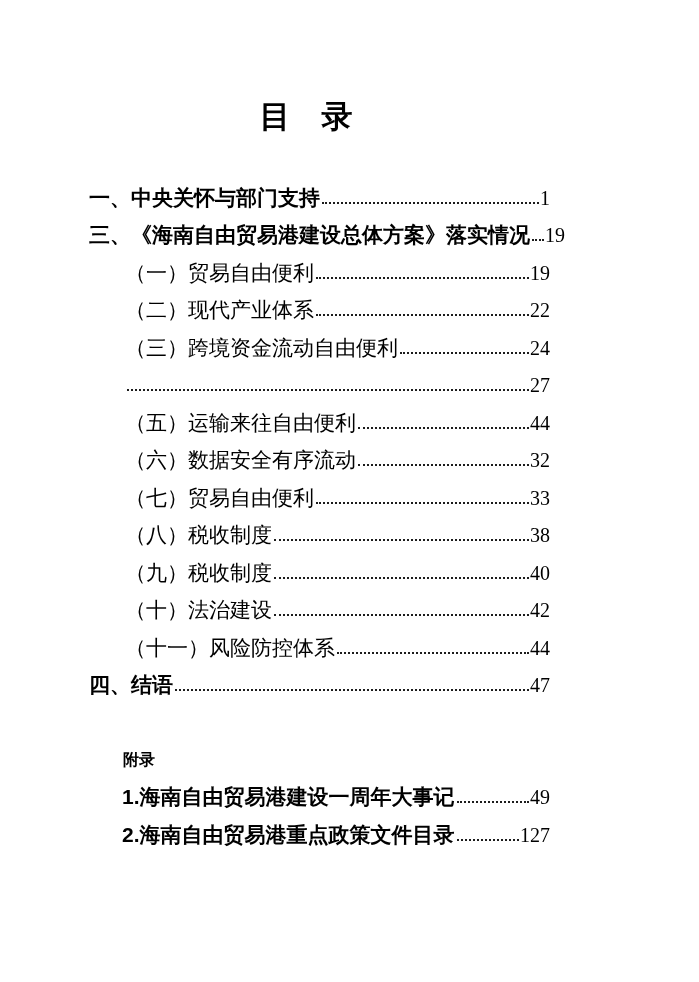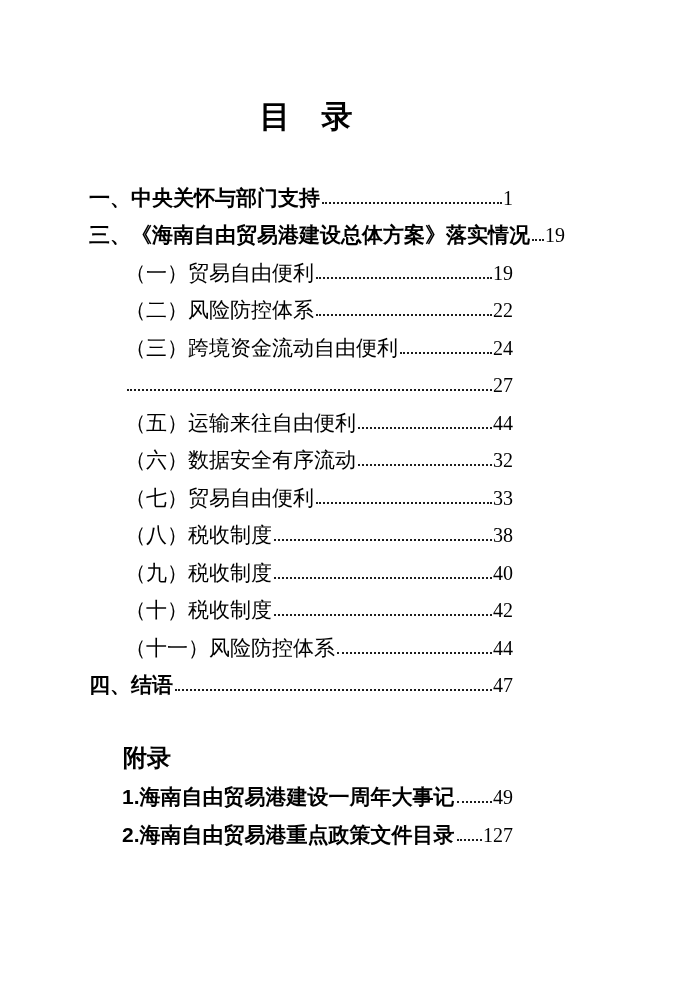--- a/index.html
+++ b/index.html
@@ -19,21 +19,21 @@
   }
   .doc-title {
     text-align: center;
     font-family: "Liberation Sans", sans-serif;
     font-weight: bold;
     font-size: 31px;
     line-height: 40px;
     color: #000000;
   }
   .toc {
-    margin: 36px 99px 0 89px; 
+    margin: 36px 62px 0 89px; 
   }
   .toc-row {
     display: flex;
     align-items: flex-end;
     height: 37.5px;
     cursor: pointer;
   }
   .toc-row.level-2 { padding-left: 36px; }
   .toc-label {
     white-space: nowrap;
@@ -61,23 +61,23 @@
     white-space: nowrap;
   }
   .appendix { margin-top: 37px; }
   .appendix-heading-row {
     height: 37.5px;
     display: flex;
     align-items: flex-end;
     padding-left: 34px;
   }
   .appendix-heading {
-    font-family: Liberation Mono, monospace;
+    font-family: Liberation Serif, serif;
     font-weight: bold;
-    font-size: 24px;
+    font-size: 16px;
     line-height: 26px;
   }
   .appendix .toc-row { padding-left: 33px; }
   .appendix .toc-label {
     font-family: "Liberation Serif", serif;
     font-weight: normal;
     text-align: right;
   }
 </style>
 </head>
@@ -97,21 +97,21 @@
         <span class="toc-label">三、《海南自由贸易港建设总体方案》落实情况</span>
         <span class="toc-leader"></span>
         <span class="toc-page">19</span>
       </div>
       <div class="toc-row level-2">
         <span class="toc-label">（一）贸易自由便利</span>
         <span class="toc-leader"></span>
         <span class="toc-page">19</span>
       </div>
       <div class="toc-row level-2">
-        <span class="toc-label">（二）风险防控体系</span>
+        <span class="toc-label">（二）现代产业体系</span>
         <span class="toc-leader"></span>
         <span class="toc-page">22</span>
       </div>
       <div class="toc-row level-2">
         <span class="toc-label">（三）跨境资金流动自由便利</span>
         <span class="toc-leader"></span>
         <span class="toc-page">24</span>
       </div>
       <div class="toc-row level-2">
         <span class="toc-leader"></span>
@@ -136,21 +136,21 @@
         <span class="toc-label">（八）税收制度</span>
         <span class="toc-leader"></span>
         <span class="toc-page">38</span>
       </div>
       <div class="toc-row level-2">
         <span class="toc-label">（九）税收制度</span>
         <span class="toc-leader"></span>
         <span class="toc-page">40</span>
       </div>
       <div class="toc-row level-2">
-        <span class="toc-label">（十）税收制度</span>
+        <span class="toc-label">（十）法治建设</span>
         <span class="toc-leader"></span>
         <span class="toc-page">42</span>
       </div>
       <div class="toc-row level-2">
         <span class="toc-label">（十一）风险防控体系</span>
         <span class="toc-leader"></span>
         <span class="toc-page">44</span>
       </div>
       <div class="toc-row level-1">
         <span class="toc-label">四、结语</span>

